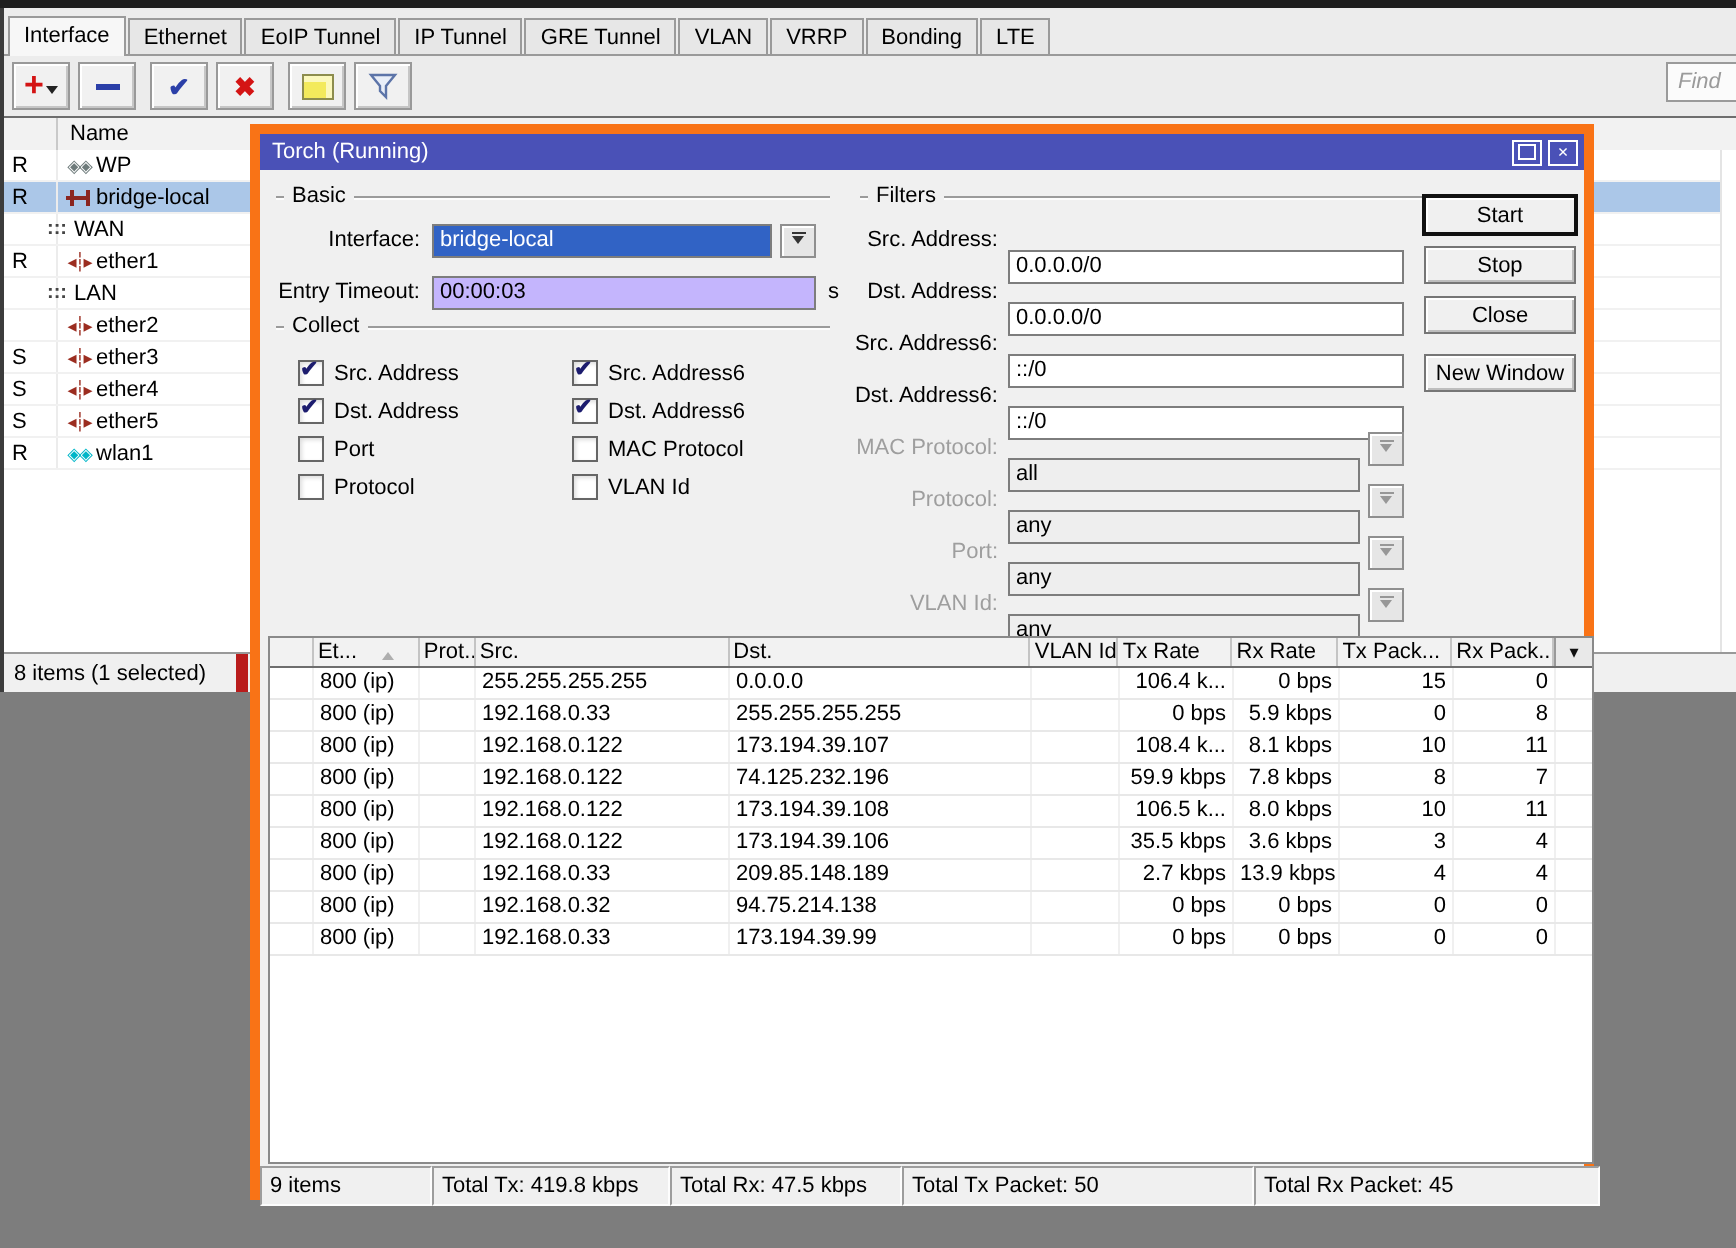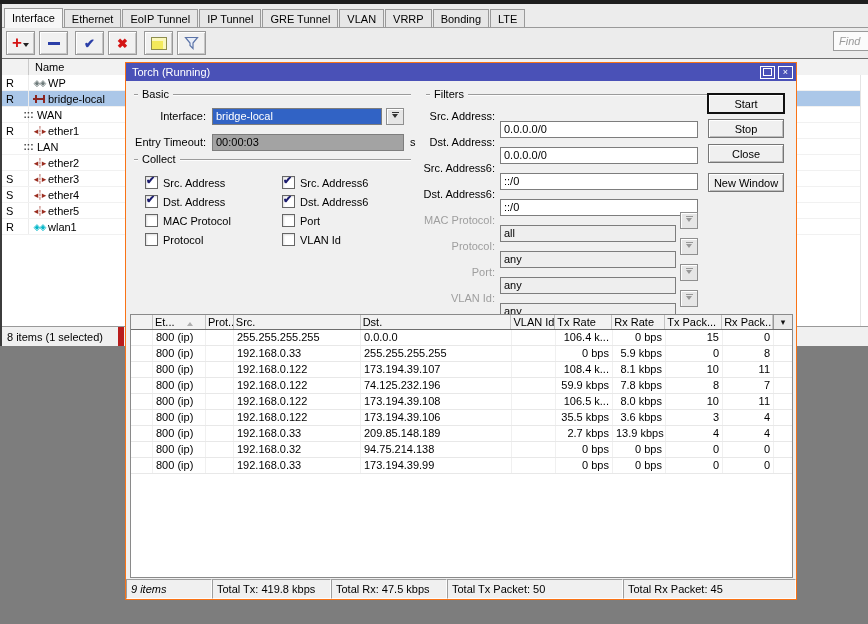--- a/index.html
+++ b/index.html
@@ -55,21 +55,21 @@
                       border-left:2px solid #8b2520;border-right:2px solid #8b2520;}
   .list-gutter{position:absolute;right:0;top:16px;width:7px;bottom:20px;background:#fff;border-left:1px solid #e4e4e4;}
   .list-status{position:absolute;left:0;bottom:0;width:100%;height:20px;background:#f0f0f0;
                border-top:1px solid #999;display:flex;align-items:center;box-sizing:border-box;}
   .ls-cell{width:122px;height:100%;display:flex;align-items:center;padding:0 5px;border-right:6px solid #b91c1c;box-sizing:border-box;}
 
   .mdi{position:absolute;left:0;top:346px;width:868px;height:278px;background:var(--mdi-bg,#7d7d7d);}
 
   
   .dialog{position:absolute;left:125px;top:62px;width:672px;height:538px;background:#f0f0f0;
-          border:1px solid #f97316;box-sizing:border-box;z-index:5;}
+          border:5px solid #f97316;box-sizing:border-box;z-index:5;}
   .titlebar{height:18px;background:var(--titlebar,#4a51b7);color:#fff;display:flex;align-items:center;
             padding:0 3px 0 6px;}
   .titlebar .title{flex:1;}
   .tb-btn{width:15px;height:13px;border:1px solid #fff;display:flex;align-items:center;justify-content:center;
           font-size:9px;line-height:9px;color:#fff;margin-left:3px;box-sizing:border-box;}
   .tb-btn.max i{width:7px;height:6px;border:1px solid #fff;display:block;}
   .dbody{position:absolute;left:0;top:18px;right:0;bottom:0;background:#f0f0f0;}
 
   .grp-line{position:absolute;height:0;border-top:1px solid #9b9b9b;border-bottom:1px solid #fdfdfd;}
   .grp-label{position:absolute;background:#f0f0f0;padding:0 4px;}
@@ -77,21 +77,21 @@
   .basic-label{left:12px;top:7px;}
   .collect-line{left:8px;top:78px;width:277px;}
   .collect-label{left:12px;top:72px;}
   .filters-line{left:300px;top:13px;width:282px;}
   .filters-label{left:304px;top:7px;}
 
   .form-row{position:absolute;display:flex;align-items:center;height:18px;}
   .row-interface{left:2px;top:26px;}
   .row-timeout{left:2px;top:52px;}
   .flabel{width:78px;text-align:right;margin-right:6px;white-space:nowrap;}
-  .finput{border:1px solid #7d7d7d;height:17px;line-height:15px;padding:0 3px;background:#a3a3a3;
+  .finput{border:1px solid #7d7d7d;height:17px;line-height:15px;padding:0 3px;background:#c4b5fd;
           box-sizing:border-box;white-space:nowrap;overflow:hidden;}
   .w-combo{width:170px;}
   .w-entry{width:192px;}
   .combo-selected{background:var(--selection,#3163c5);color:#fff;}
   .unit{margin-left:6px;}
   .ddbtn{width:18px;height:17px;background:#e6e6e6;border:1px solid #8f8f8f;box-sizing:border-box;
          box-shadow:inset 1px 1px 0 #fff;display:inline-flex;flex-direction:column;align-items:center;
          justify-content:center;margin-left:4px;}
   .ddbtn i{width:7px;border-top:1px solid #333;margin-bottom:1px;}
   .ddbtn b{width:0;height:0;border:3px solid transparent;border-top:4px solid #333;}
@@ -133,21 +133,21 @@
   .c-vlan{width:44px;} .c-txr{width:57px;} .c-rxr{width:53px;} .c-txp{width:57px;} .c-rxp{width:51px;}
   .num{text-align:right;}
   .sort-icon{width:0;height:0;border:3px solid transparent;border-bottom:4px solid #aeaeae;margin-left:12px;margin-top:3px;}
   .colbtn{width:19px;height:14px;background:#e9e9e9;border-left:1px solid #999;display:flex;align-items:center;
           justify-content:center;box-sizing:border-box;}
   .colbtn::before{content:"▾";font-size:9px;color:#111;}
 
   .t-status{position:absolute;left:0px;top:498px;width:670px;height:20px;display:flex;background:#f0f0f0;}
   .ts-cell{border:1px solid;border-color:#9d9d9d #fdfdfd #fdfdfd #9d9d9d;padding:3px 4px 0;box-sizing:border-box;
            white-space:nowrap;overflow:hidden;}
-  .ts1{width:86px;font-style:italic;} .ts2{width:119px;} .ts3{width:116px;} .ts4{width:176px;} .ts5{flex:1;}
+  .ts1{width:86px;} .ts2{width:119px;} .ts3{width:116px;} .ts4{width:176px;} .ts5{flex:1;}
 </style>
 </head>
 <body>
 
 <div class="screen">
   <div class="top-strip"></div>
   <div class="left-strip"></div>
 
   <div class="tabbar">
     <div class="tab active"><span>Interface</span></div>
@@ -305,25 +305,25 @@
             <span class="cb-label">Dst. Address</span>
           </label>
           <label class="cb checked">
             <span class="box">
               <span class="mark"></span>
             </span>
             <span class="cb-label">Dst. Address6</span>
           </label>
           <label class="cb">
             <span class="box"></span>
-            <span class="cb-label">MAC Protocol</span>
+            <span class="cb-label">Port</span>
           </label>
           <label class="cb">
             <span class="box"></span>
-            <span class="cb-label">Port</span>
+            <span class="cb-label">MAC Protocol</span>
           </label>
           <label class="cb">
             <span class="box"></span>
             <span class="cb-label">Protocol</span>
           </label>
           <label class="cb">
             <span class="box"></span>
             <span class="cb-label">VLAN Id</span>
           </label>
       </div>

